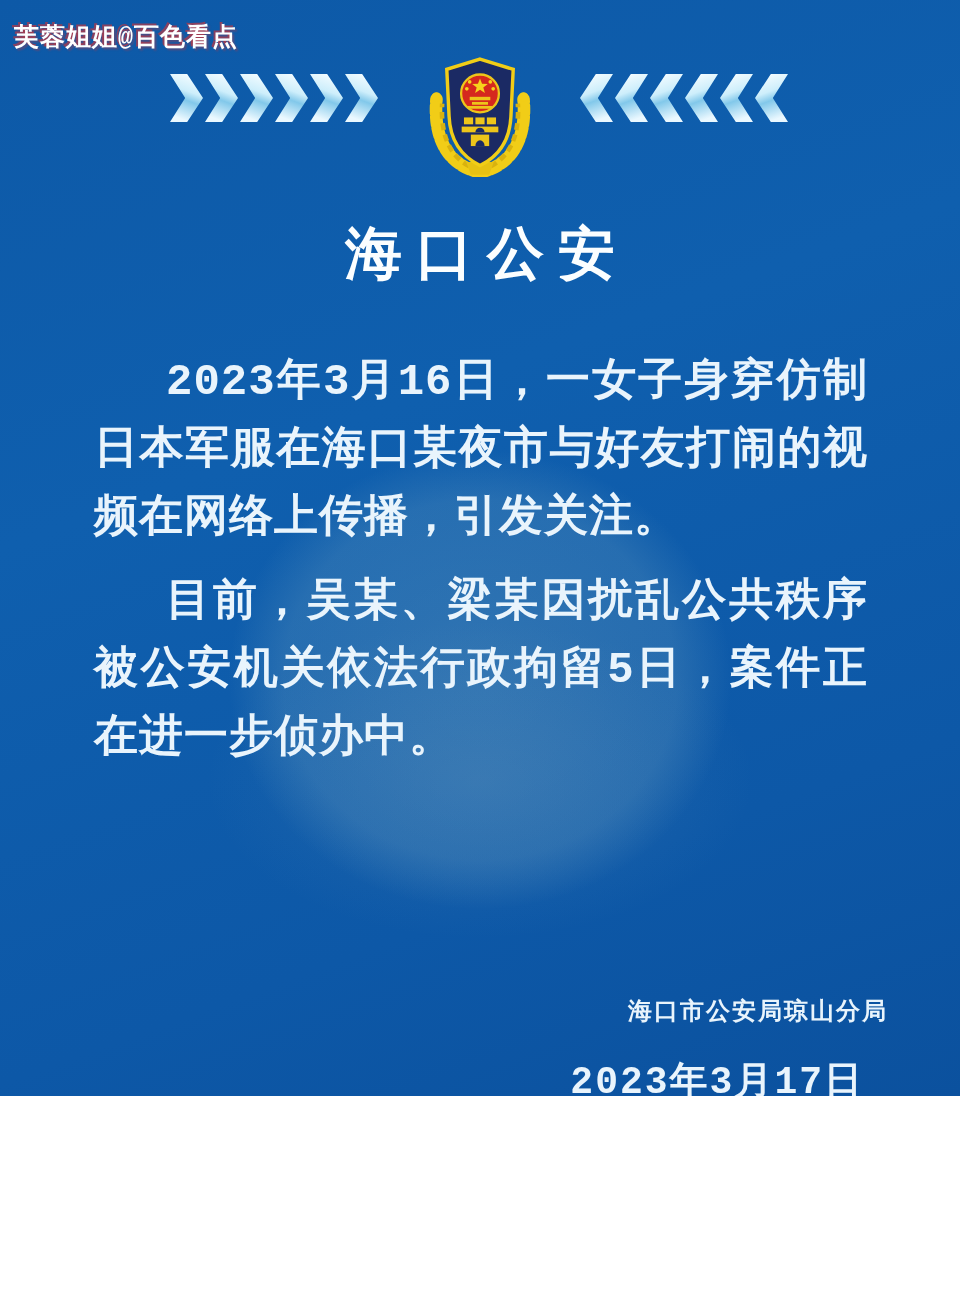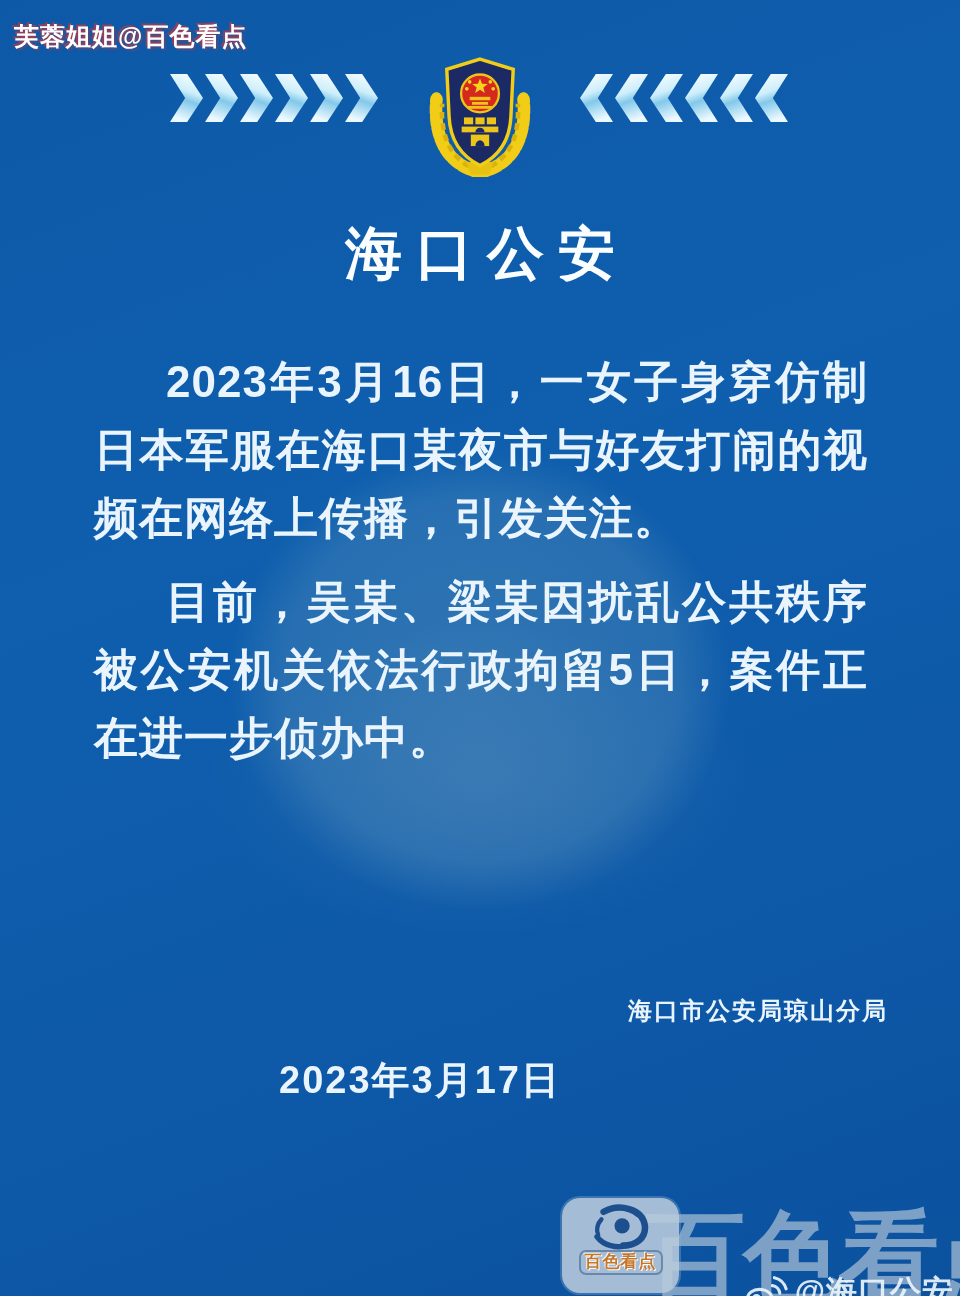--- a/index.html
+++ b/index.html
@@ -1,21 +1,21 @@
 <!DOCTYPE html>
 <html><head>
 <meta charset="utf-8">
 <style>
   html,body{margin:0;padding:0;}
   .page{
     position:relative;
-    width:960px;height:1296px;
+    width:960px;height:1096px;
     overflow:hidden;
     background:linear-gradient(160deg,#0d59a7 0%,#0f5fae 38%,#0d58a7 75%,#0b519e 100%);
-    font-family:Liberation Sans, sans-serif;
+    font-family:Liberation Mono, monospace;
   }
   
   .bg-emblem{
     position:absolute;left:140px;top:370px;width:680px;height:620px;
     border-radius:50%;
     background:radial-gradient(closest-side,rgba(125,172,196,.30),rgba(125,172,196,.22) 58%,rgba(125,172,196,0) 74%);
   }
   .bg-emblem2{
     position:absolute;left:100px;top:560px;width:760px;height:440px;
     border-radius:50%;
@@ -40,21 +40,21 @@
     position:absolute;top:216px;left:0;width:100%;
     text-align:center;font-size:57px;font-weight:bold;color:#fbfeff;letter-spacing:14px;text-indent:14px;
   }
   .notice-body{position:absolute;top:332px;left:78px;width:806px;}
   .notice-body p{
     margin:16px;font-size:44px;line-height:68px;font-weight:700;
     color:#e9f4fc;letter-spacing:1px;text-indent:72px;text-align:justify;
   }
   .signature-block{position:absolute;top:995px;left:0;width:100%;}
   .sig-name{text-align:right;padding-right:72px;font-size:24px;font-weight:700;color:#e9f4fc;letter-spacing:2px;}
-  .sig-date{text-align:center;padding-right:120px;font-size:38px;font-weight:700;color:#e9f4fc;letter-spacing:2px;margin-top:28px;}
+  .sig-date{text-align:right;padding-right:96px;font-size:38px;font-weight:700;color:#e9f4fc;letter-spacing:2px;margin-top:28px;}
   .big-watermark{
     position:absolute;left:646px;top:1192px;z-index:1;
     font-size:99px;font-weight:800;letter-spacing:-2px;white-space:nowrap;
     color:rgba(152,180,207,.8);
   }
   .logo-panel{
     position:absolute;left:562px;top:1198px;z-index:2;
     width:117px;height:95px;border-radius:18px;
     background:rgba(186,203,220,.88);
     display:flex;flex-direction:column;align-items:center;justify-content:flex-start;

